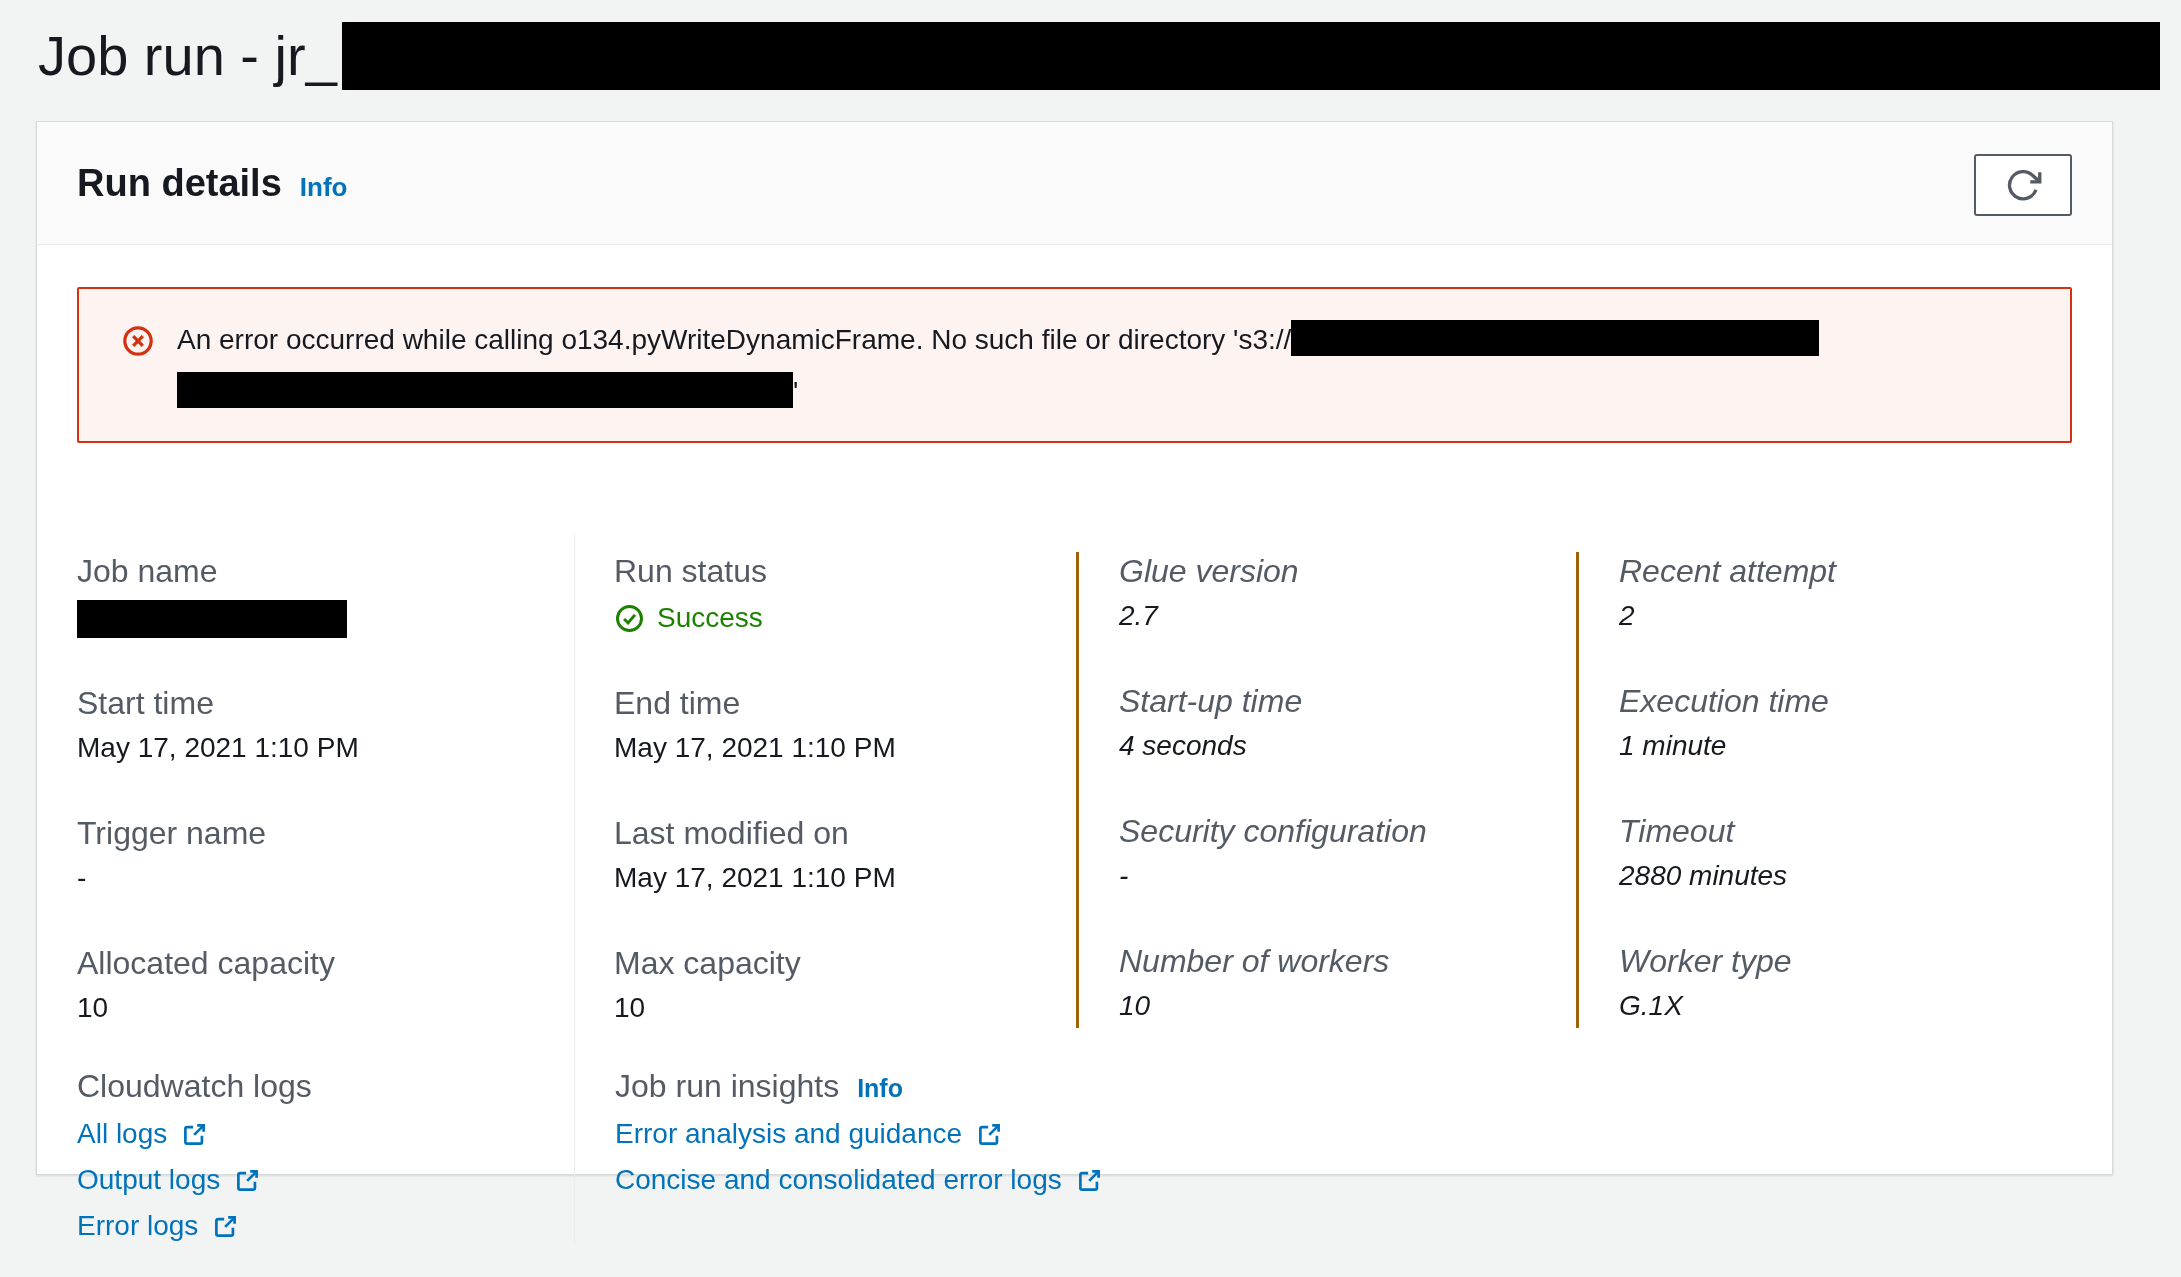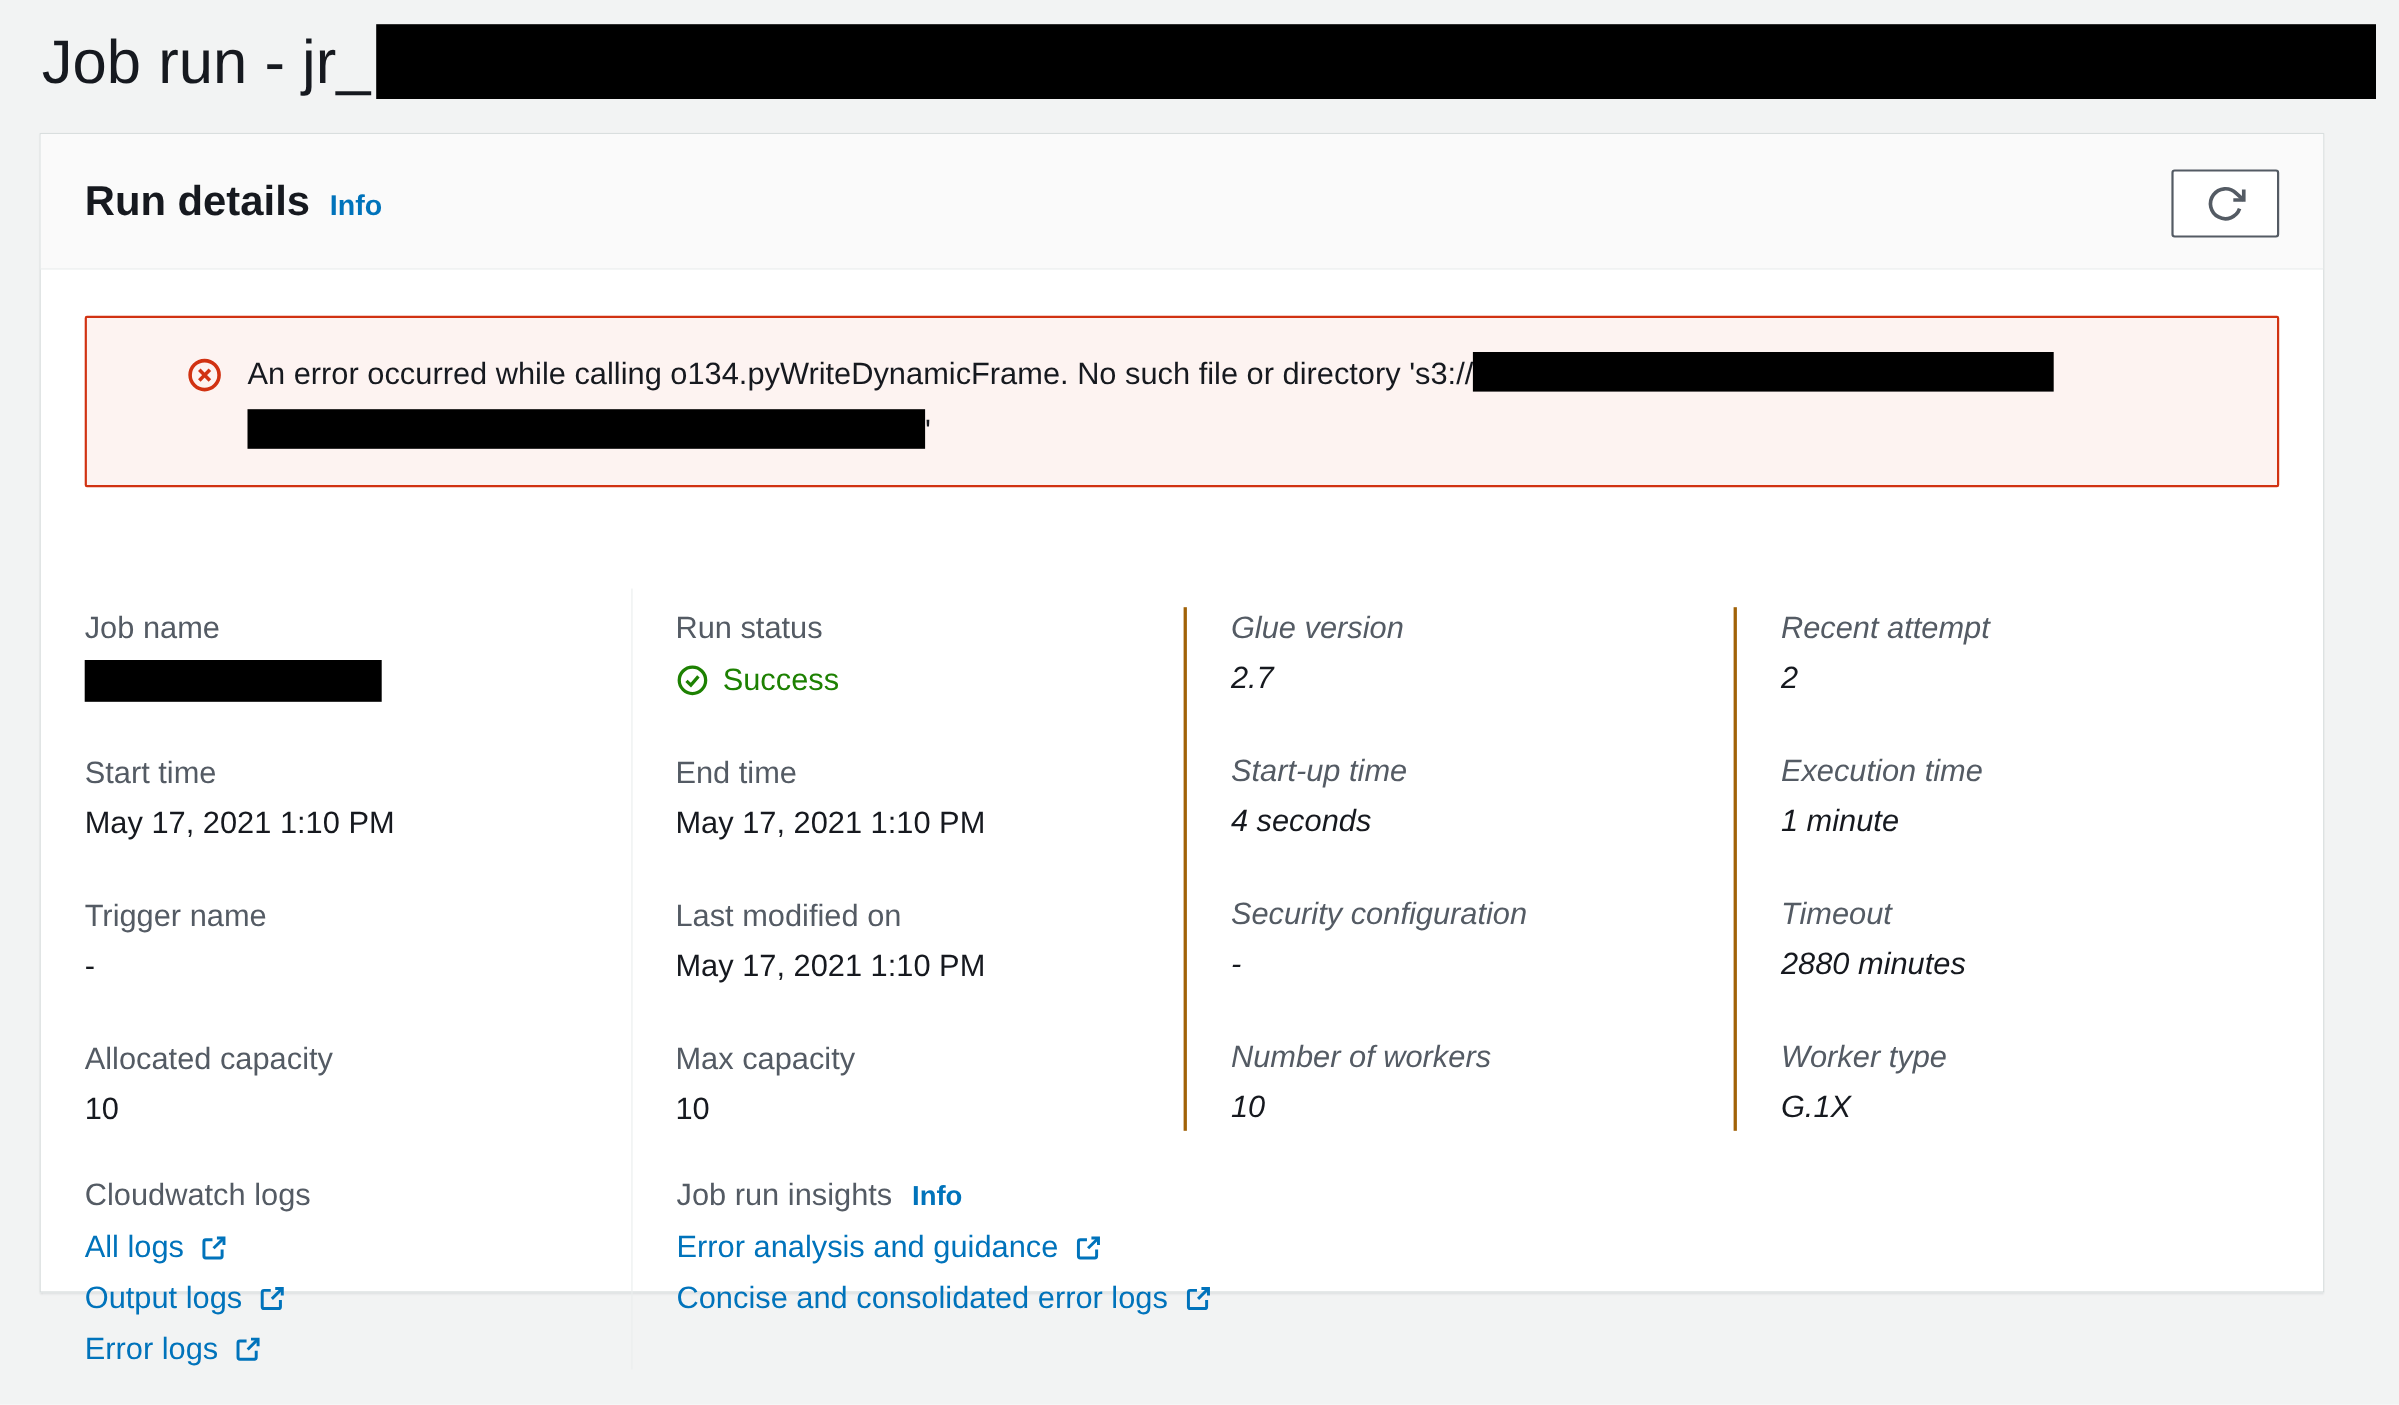--- a/index.html
+++ b/index.html
@@ -40,21 +40,21 @@
   .refresh-btn {
     position:absolute; top:32px; right:40px; width:98px; height:62px;
     background:#fff; border:2px solid #545b64; border-radius:3px;
     display:flex; align-items:center; justify-content:center; cursor:pointer;
   }
 
   
   .alert {
     position:absolute; left:40px; top:165px; width:1995px; height:156px;
     background:#fdf3f1; border:2px solid #d13212; border-radius:2px;
-    display:flex; align-items:flex-start;padding-left:48px;
+    display:flex; align-items:flex-start;
   }
   .alert-icon { margin:35px 22px 0 42px; flex:0 0 auto; }
   .alert-text { font-size:28px; line-height:52px; color:#16191f; padding-top:25px; }
   .redact { display:inline-block; background:#000; height:36px; vertical-align:-7px; }
   .redact-l1 { width:528px; }
   .redact-l2 { width:616px; }
 
   
   .fields-a {
     position:absolute; left:40px; top:430px; width:1997px;
@@ -66,21 +66,21 @@
   }
   .col { min-height:10px; }
   .col.sep { border-left:3px solid #a16207; padding-left:40px;font-style:italic; }
   .col.pad2 { padding-left:41px; }
   .divider-long {
     position:absolute; left:537px; top:413px; width:1px; height:710px;
     background:#eaeded;
   }
   .field { margin-bottom:46px; }
   .field:last-child { margin-bottom:0; }
-  .field-label { font-size:28px; color:#545b64; line-height:38px; }
+  .field-label { font-size:32px; color:#545b64; line-height:38px; }
   .field-label-row { display:flex; align-items:baseline; gap:18px; }
   .info-small { font-size:25px; font-weight:700; color:#0073bb; text-decoration:none; cursor:pointer; }
   .field-value { font-size:28px; color:#16191f; line-height:40px; margin-top:6px; }
   .redact-value { width:270px; height:38px; background:#000; margin-top:10px; }
   .status-value {
     display:flex; align-items:center; gap:12px; margin-top:8px;
     font-size:28px; color:#1d8102; line-height:40px;
   }
   .links { margin-top:6px; }
   .link-row {

